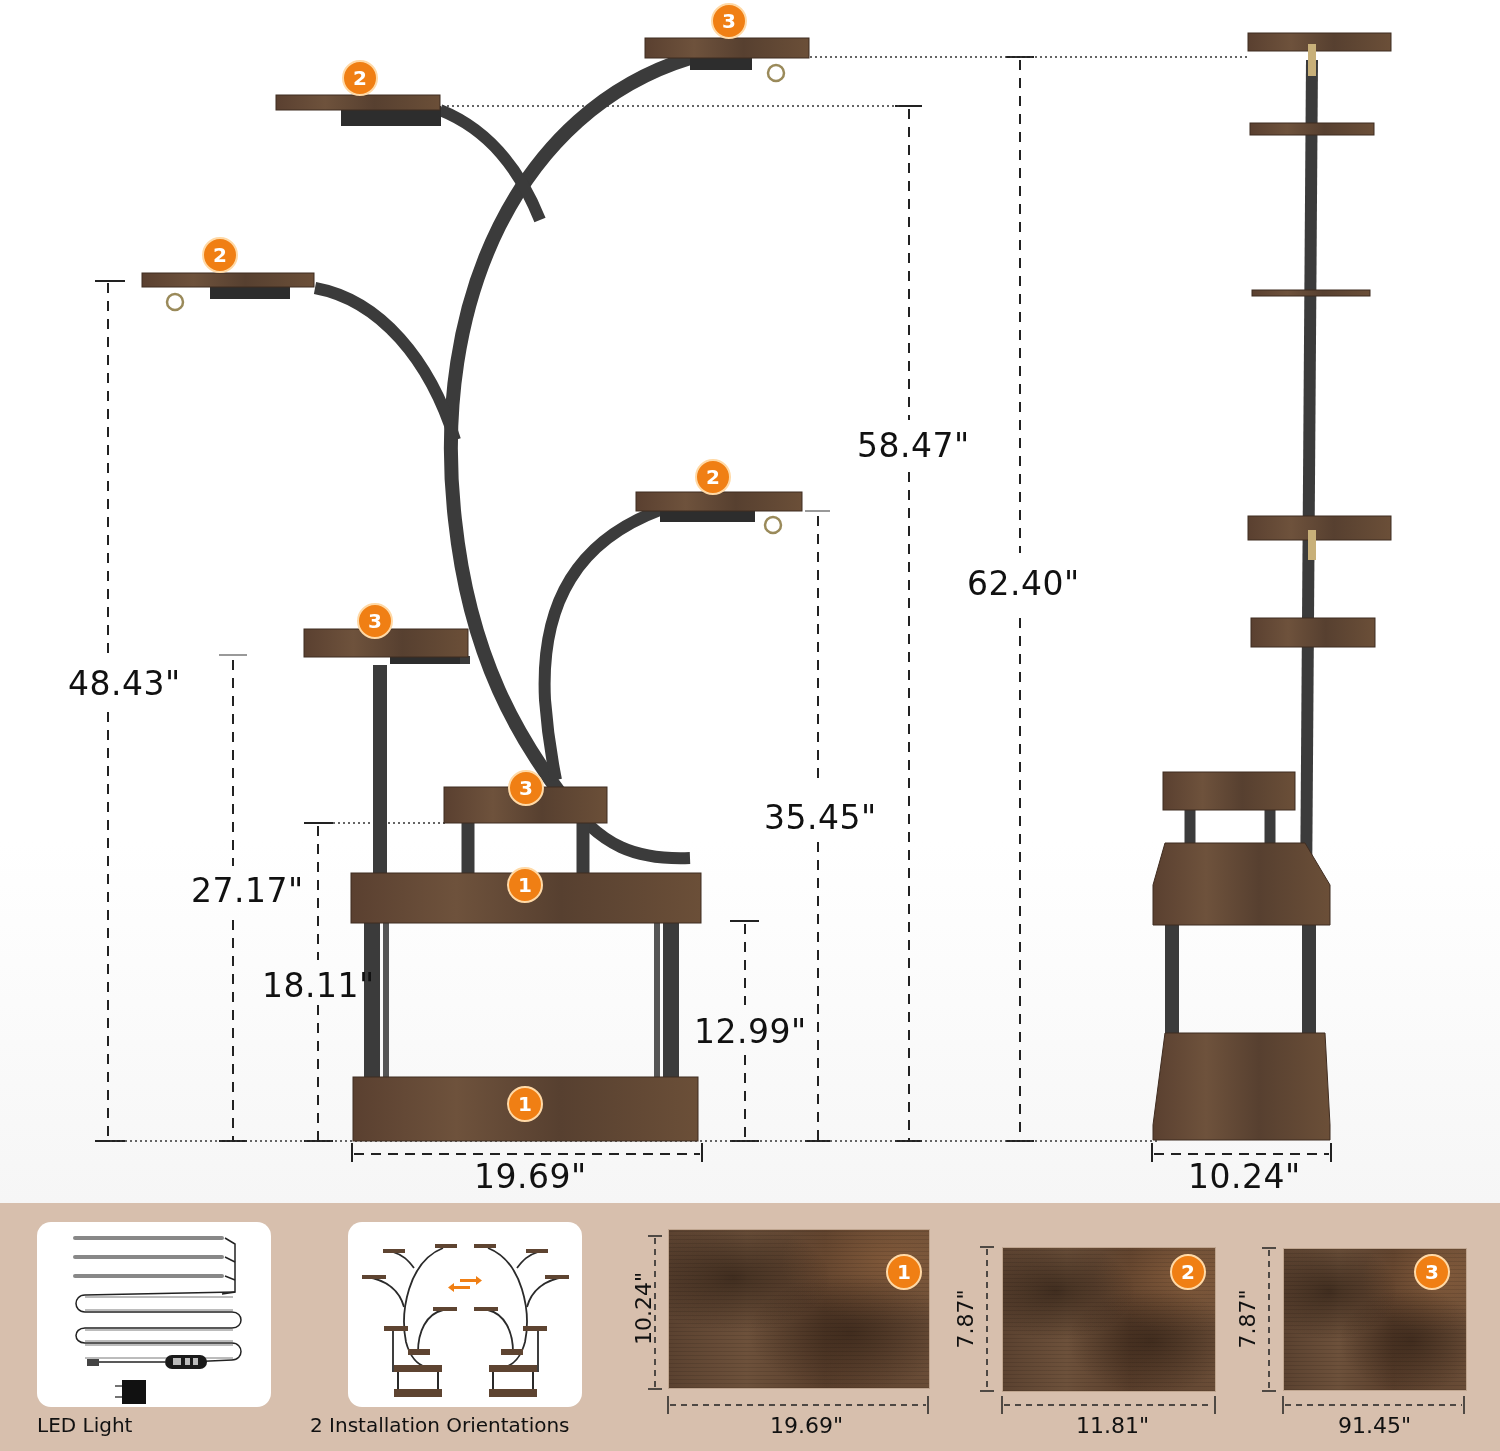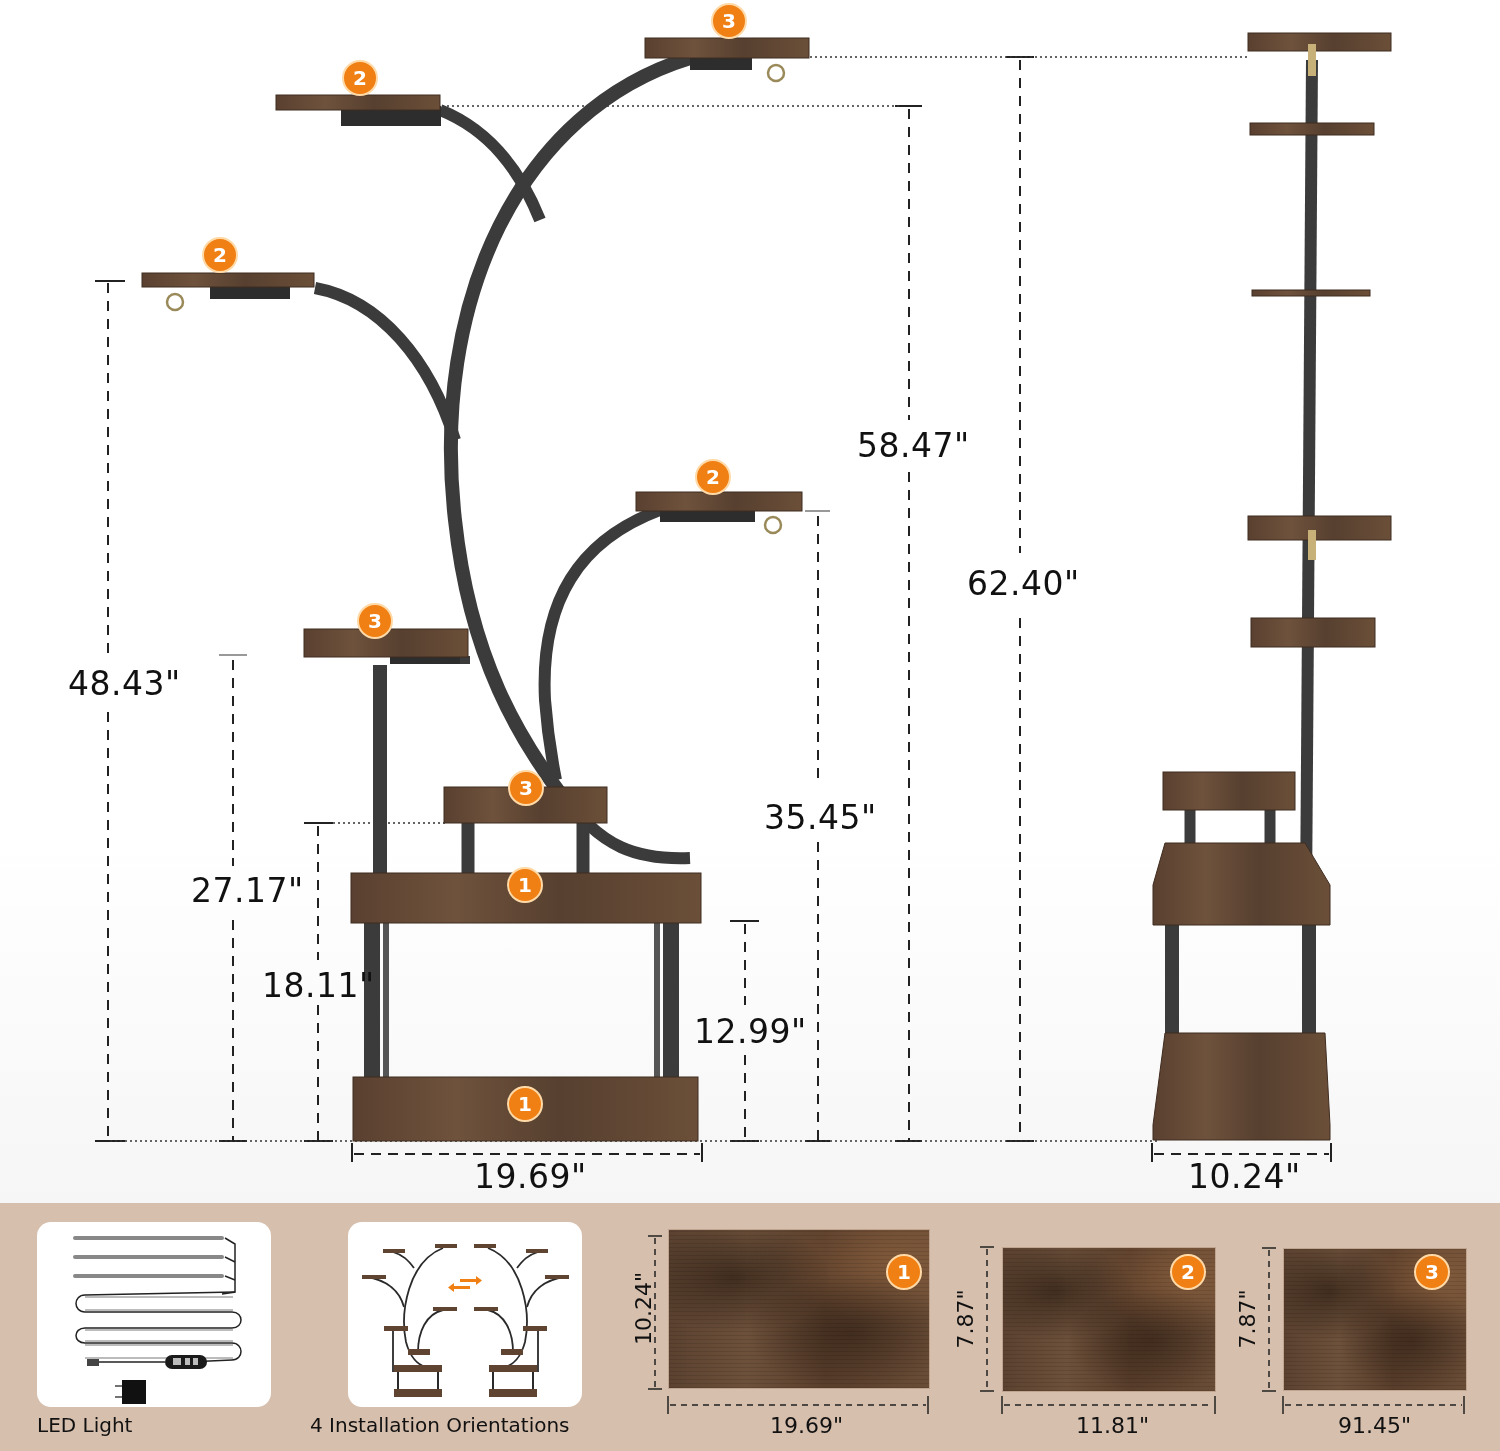--- a/index.html
+++ b/index.html
@@ -257,21 +257,21 @@
           <line x1="185" y1="150" x2="185" y2="167"></line>
       </g>
       <g fill="#f07f14">
         <rect x="112" y="57" width="16" height="3"></rect>
         <polygon points="128,54 134,58.5 128,63"></polygon>
         <rect x="106" y="64" width="16" height="3"></rect>
         <polygon points="106,61 100,65.5 106,70"></polygon>
       </g>
     </svg>
   </div>
-  <div class="caption" style="left:310px;top:212px;width:310px;">4 Installation Orientations</div>
+  <div class="caption" style="left:310px;top:212px;width:310px;">2 Installation Orientations</div>
 
   <div class="panel wood" style="left:668px;top:26px;width:260px;height:158px;"></div>
   <div class="badge" style="left:886px;top:51px;">1</div>
   <svg width="1500" height="248" viewBox="0 0 1500 248" style="pointer-events:none;">
     <g stroke="#222" stroke-width="1.5" fill="none">
 
       <line x1="648" y1="33" x2="662" y2="33"></line>
       <line x1="655" y1="35" x2="655" y2="184" stroke-dasharray="6,5"></line>
       <line x1="648" y1="186" x2="662" y2="186"></line>
       <line x1="668" y1="193" x2="668" y2="211"></line>

